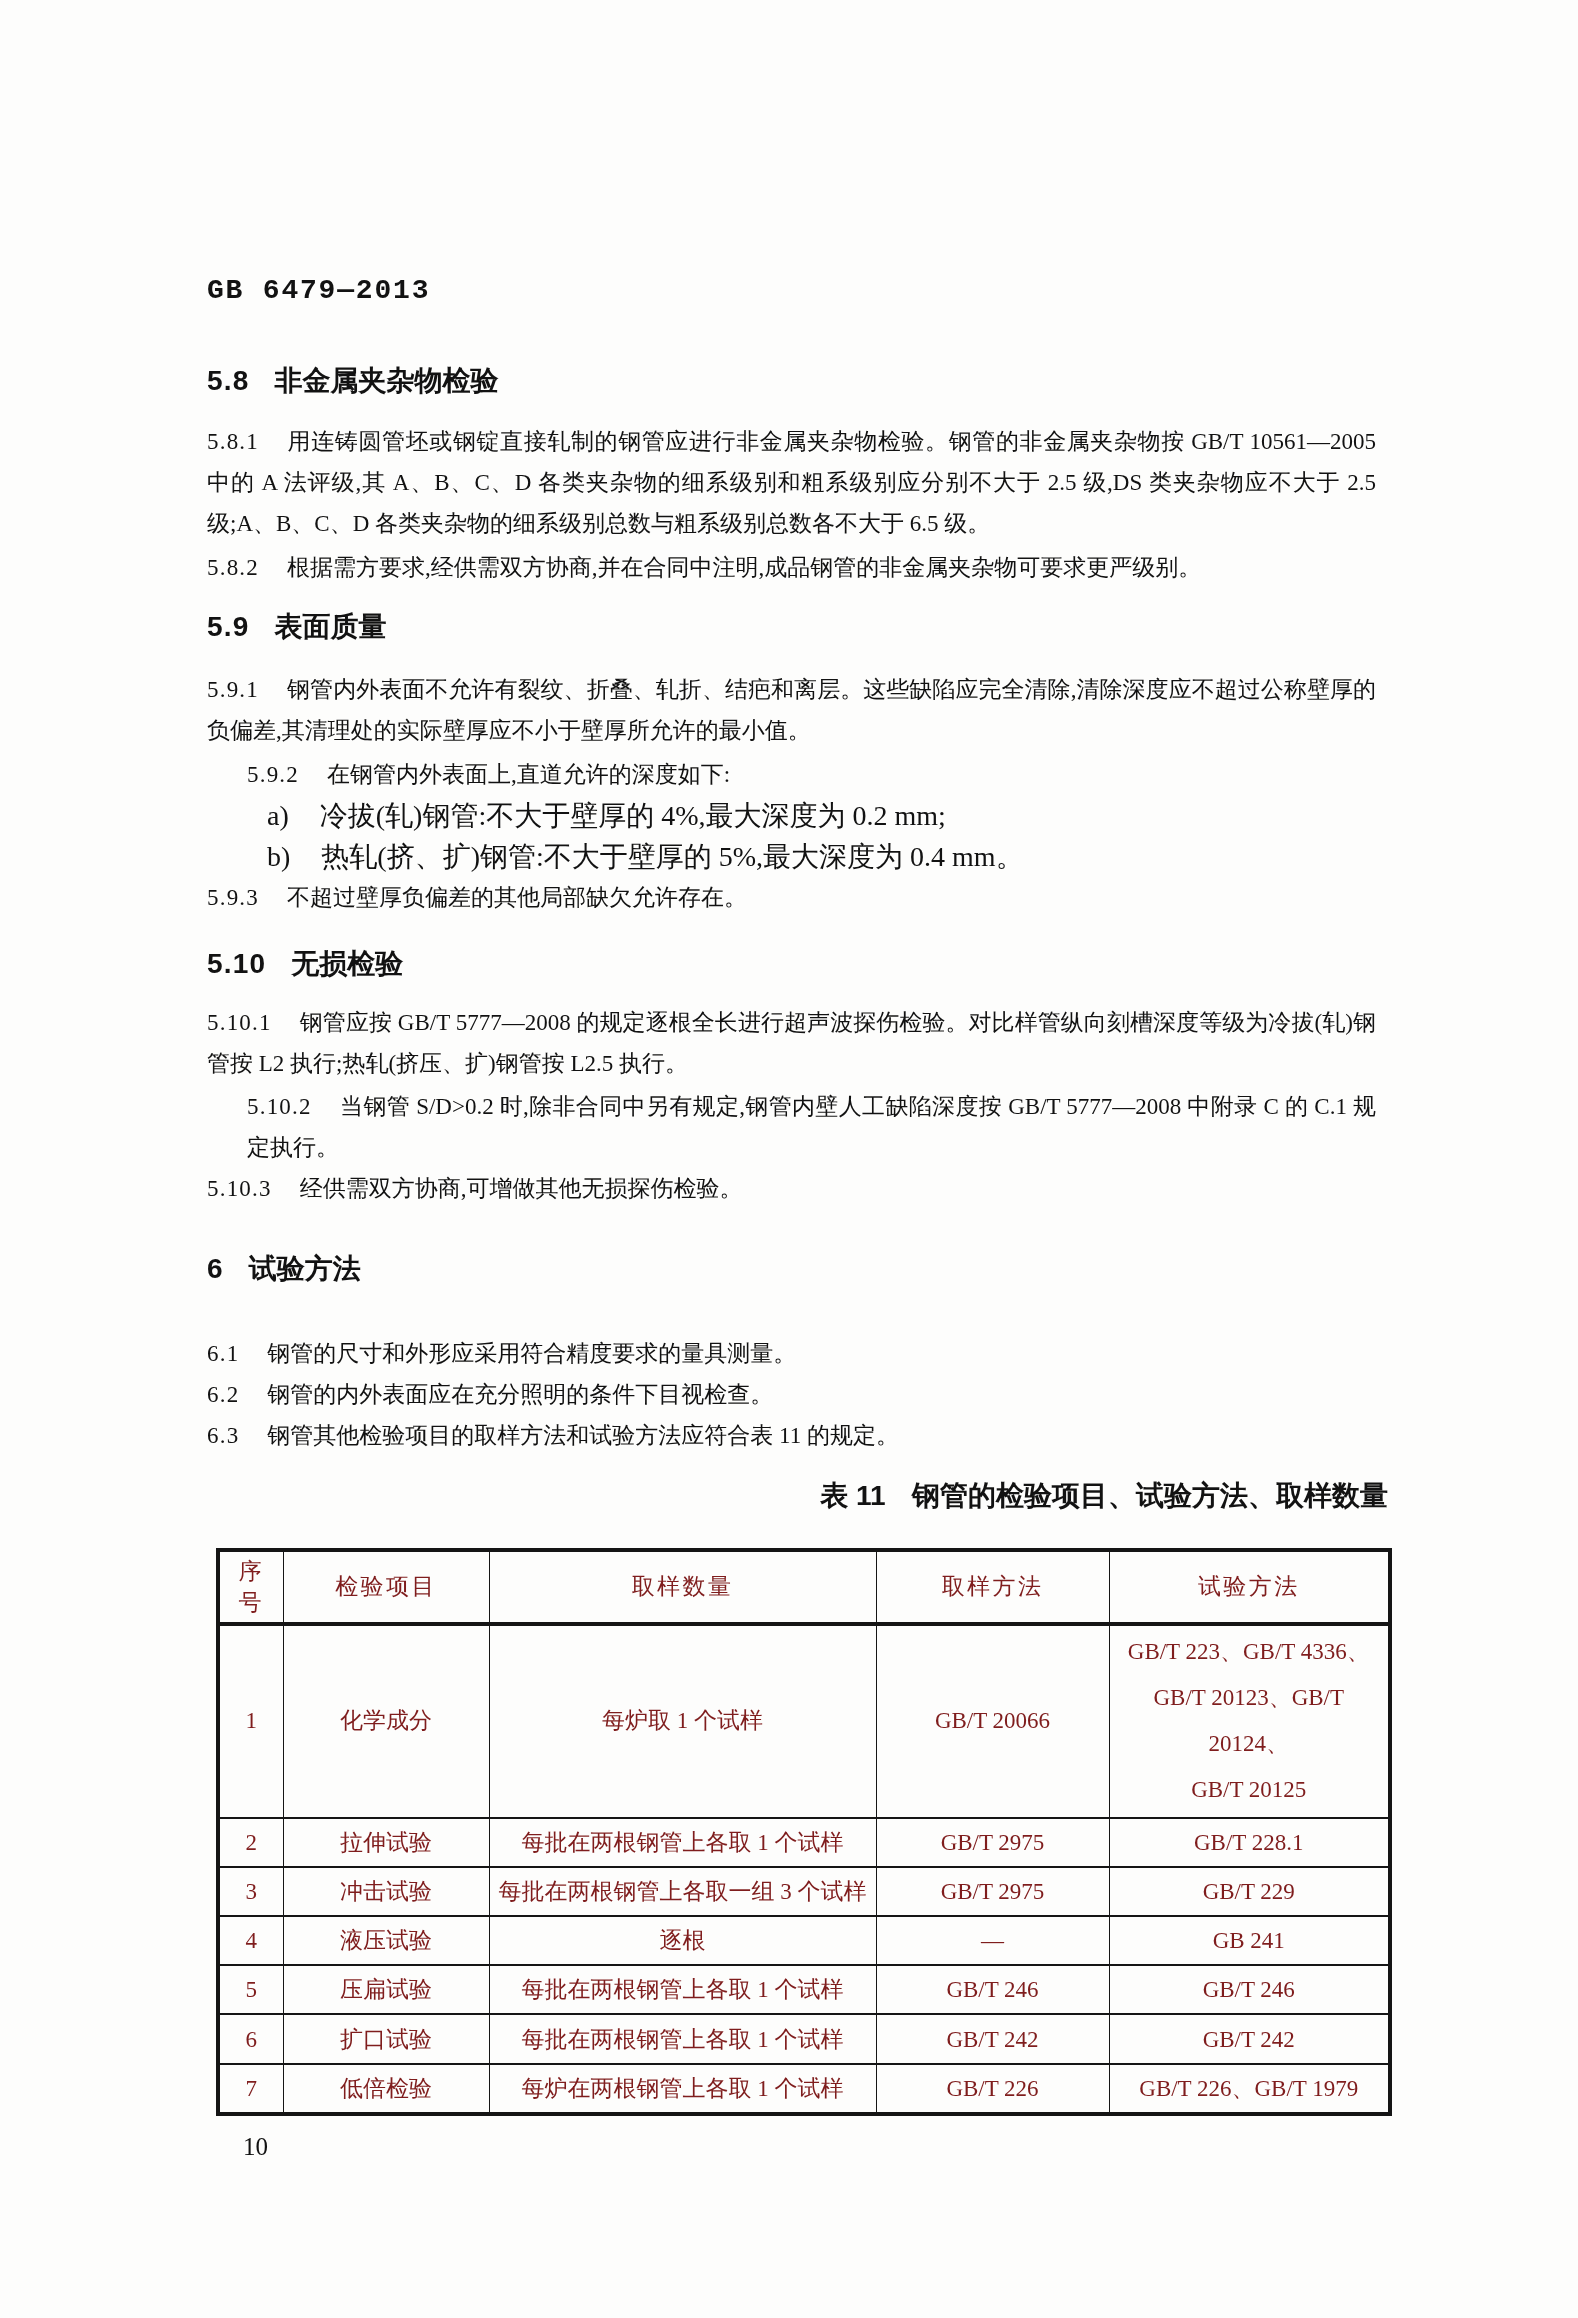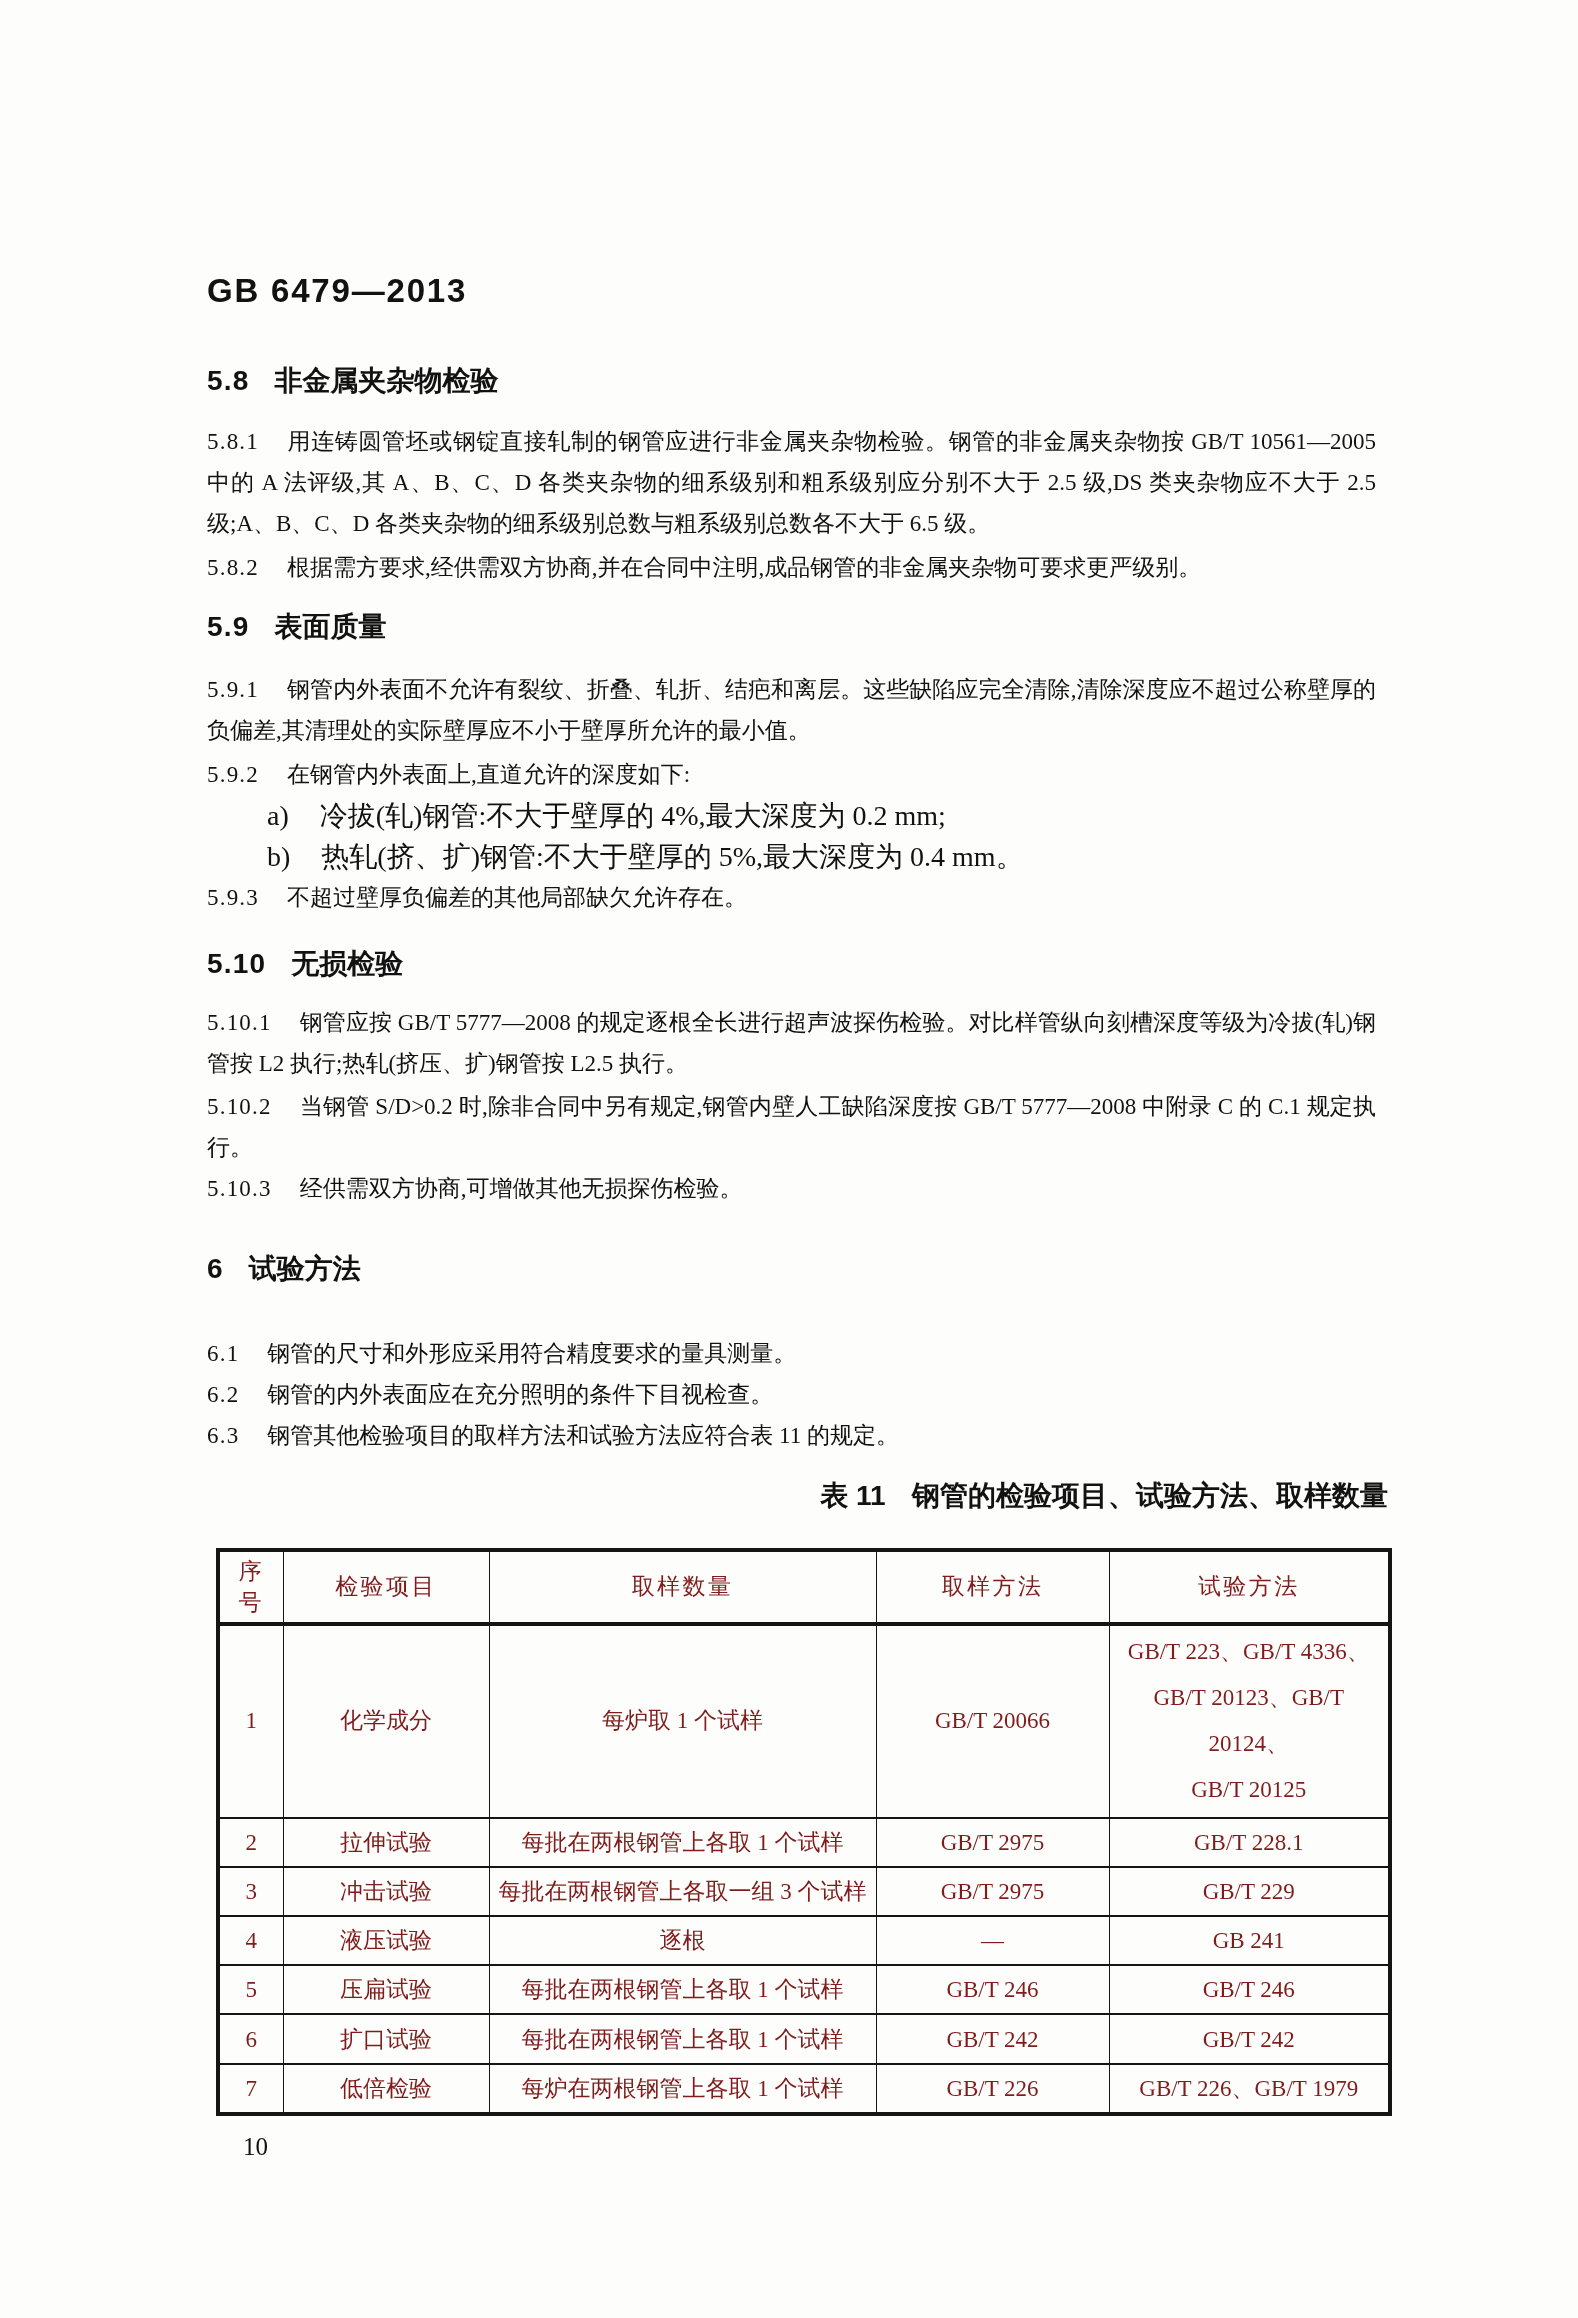--- a/index.html
+++ b/index.html
@@ -14,23 +14,23 @@
     box-sizing:border-box;
   }
   .content {
     box-sizing:border-box;
     width:100%;
     padding-left:207px;
     padding-right:202px;
   }
   .doc-header {
     margin-top:275px;
-    font-family:Liberation Sans, sans-serif;
+    font-family:Liberation Mono, monospace;
     font-weight:700;
-    font-size:33px;
+    font-size:28px;
     line-height:32px;
     letter-spacing:1.8px;
   }
   .sec-heading {
     font-family:"Liberation Sans", sans-serif;
     font-weight:700;
     font-size:28px;
     line-height:42px;
   }
   .sec-heading .num { margin-right:25px; letter-spacing:1.2px; }
@@ -45,21 +45,21 @@
     font-size:28px;
     line-height:41px;
     padding-left:60px;
   }
   .list-item .marker { margin-right:31px; }
   .mt-88  { margin-top:53px; }
   .mt-31  { margin-top:18.6px; }
   .mt-6   { margin-top:3.6px; }
   .mt-30  { margin-top:18px; }
   .mt-35  { margin-top:21px; }
-  .mt-4   { margin-top:2.4px; }
+  .mt-4   { margin-top:2.4px;margin-left:40px; }
   .mt-42  { margin-top:25px; }
   .mt-29  { margin-top:17.4px; }
   .mt-65  { margin-top:39px; }
   .mt-71  { margin-top:43px; }
   .table-caption {
     margin-top:19px;
     width:1172px;
     margin-left:9px;
     text-align:right;
     font-family:"Liberation Sans", sans-serif;

